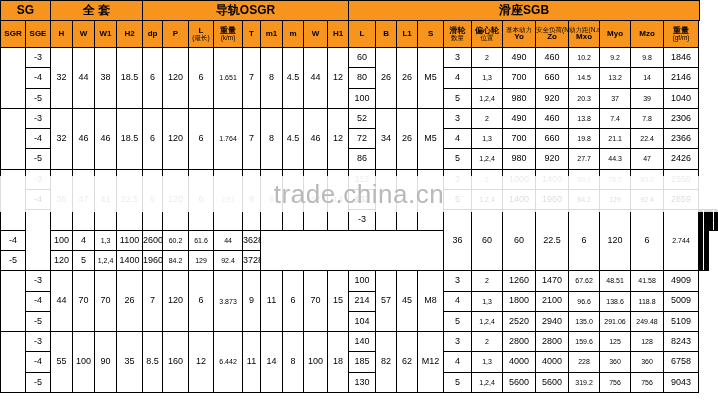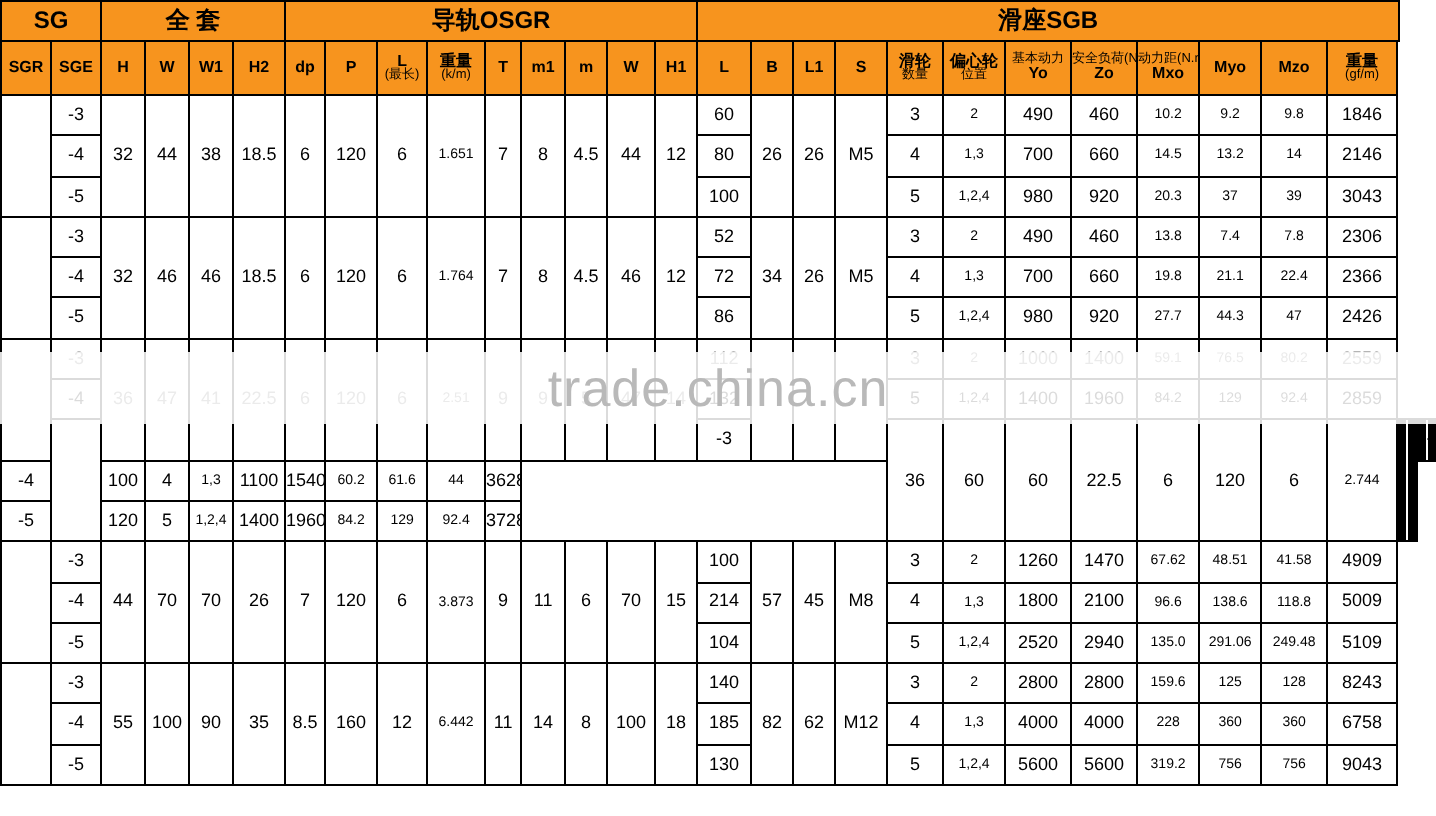--- a/index.html
+++ b/index.html
@@ -200,21 +200,21 @@
         <tr class="data">
           <td>-5</td>
           <td>100</td>
           <td>5</td>
           <td class="small">1,2,4</td>
           <td>980</td>
           <td>920</td>
           <td class="small">20.3</td>
           <td class="small">37</td>
           <td class="small">39</td>
-          <td>3043</td>
+          <td>1040</td>
         </tr>
         <tr class="data">
           <td class="sgcell" rowspan="3">15</td>
           <td>-3</td>
           <td rowspan="3">32</td>
           <td rowspan="3">46</td>
           <td rowspan="3">46</td>
           <td rowspan="3">18.5</td>
           <td rowspan="3">6</td>
           <td rowspan="3">120</td>
@@ -331,21 +331,21 @@
           <td class="small">21.5</td>
           <td class="small">15.4</td>
           <td>3536</td>
         </tr>
         <tr class="data">
           <td>-4</td>
           <td>100</td>
           <td>4</td>
           <td class="small">1,3</td>
           <td>1100</td>
-          <td>1540</td>
+          <td>2600</td>
           <td class="small">60.2</td>
           <td class="small">61.6</td>
           <td class="small">44</td>
           <td>3628</td>
         </tr>
         <tr class="data">
           <td>-5</td>
           <td>120</td>
           <td>5</td>
           <td class="small">1,2,4</td>

